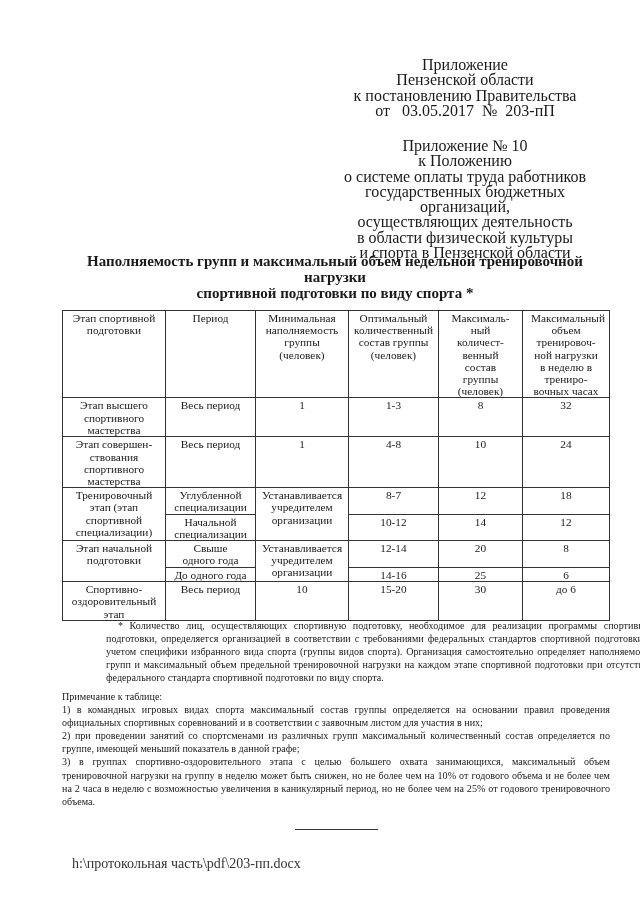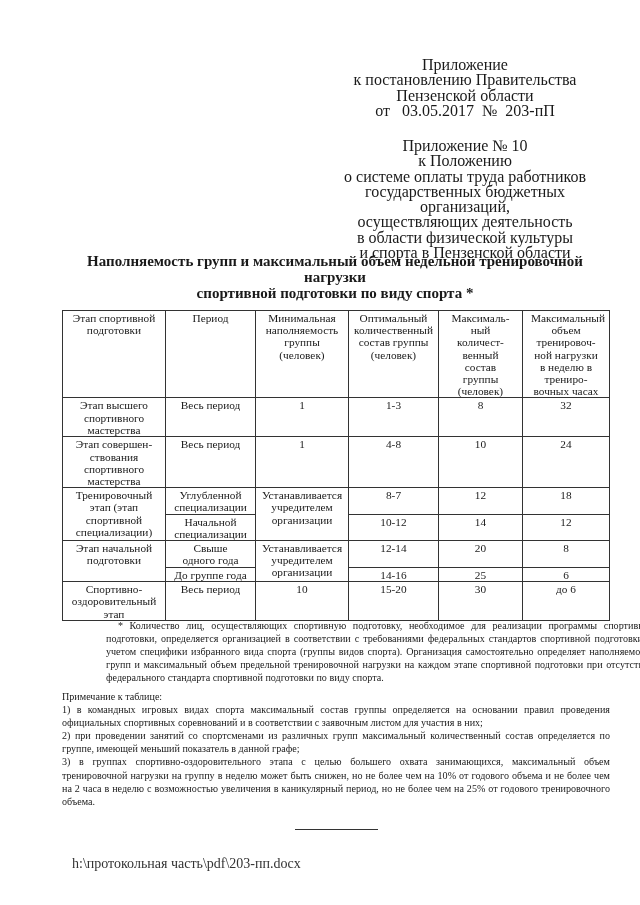--- a/index.html
+++ b/index.html
@@ -17,22 +17,22 @@
            text-align:justify; }
   .notes p { margin:0; }
   .sep-line { position:absolute; left:295px; top:829px; width:83px; height:1px; background:#333; }
   .filepath { position:absolute; left:72px; top:856px; font-size:14px; color:#333; }
 </style>
 </head>
 <body>
 
 <div class="header-block" style="top:57px;">
   <div>Приложение</div>
+  <div>Пензенской области</div>
   <div>к постановлению Правительства</div>
-  <div>Пензенской области</div>
   <div style="white-space:pre;">от   03.05.2017  №  203-пП</div>
 </div>
 
 <div class="header-block" style="top:138px;">
   <div>Приложение № 10</div>
   <div>к Положению</div>
   <div>о системе оплаты труда работников</div>
   <div>государственных бюджетных организаций,</div>
   <div>осуществляющих деятельность</div>
   <div>в области физической культуры</div>
@@ -94,21 +94,21 @@
   </tr>
   <tr style="height:27px;">
     <td rowspan="2" style="padding:1px 8px 0 8px;">Этап начальной подготовки</td>
     <td style="padding:1px 10px 0 10px;">Свыше одного года</td>
     <td rowspan="2" style="padding:1px 5px 0 5px;">Устанавливается учредителем организации</td>
     <td>12-14</td>
     <td>20</td>
     <td>8</td>
   </tr>
   <tr style="height:13px;">
-    <td>До группе года</td>
+    <td>До одного года</td>
     <td>14-16</td>
     <td>25</td>
     <td>6</td>
   </tr>
   <tr style="height:36px;">
     <td style="padding:1px 2px 0 2px;text-align:center;">Спортивно-оздоровительный этап</td>
     <td>Весь период</td>
     <td>10</td>
     <td>15-20</td>
     <td>30</td>

